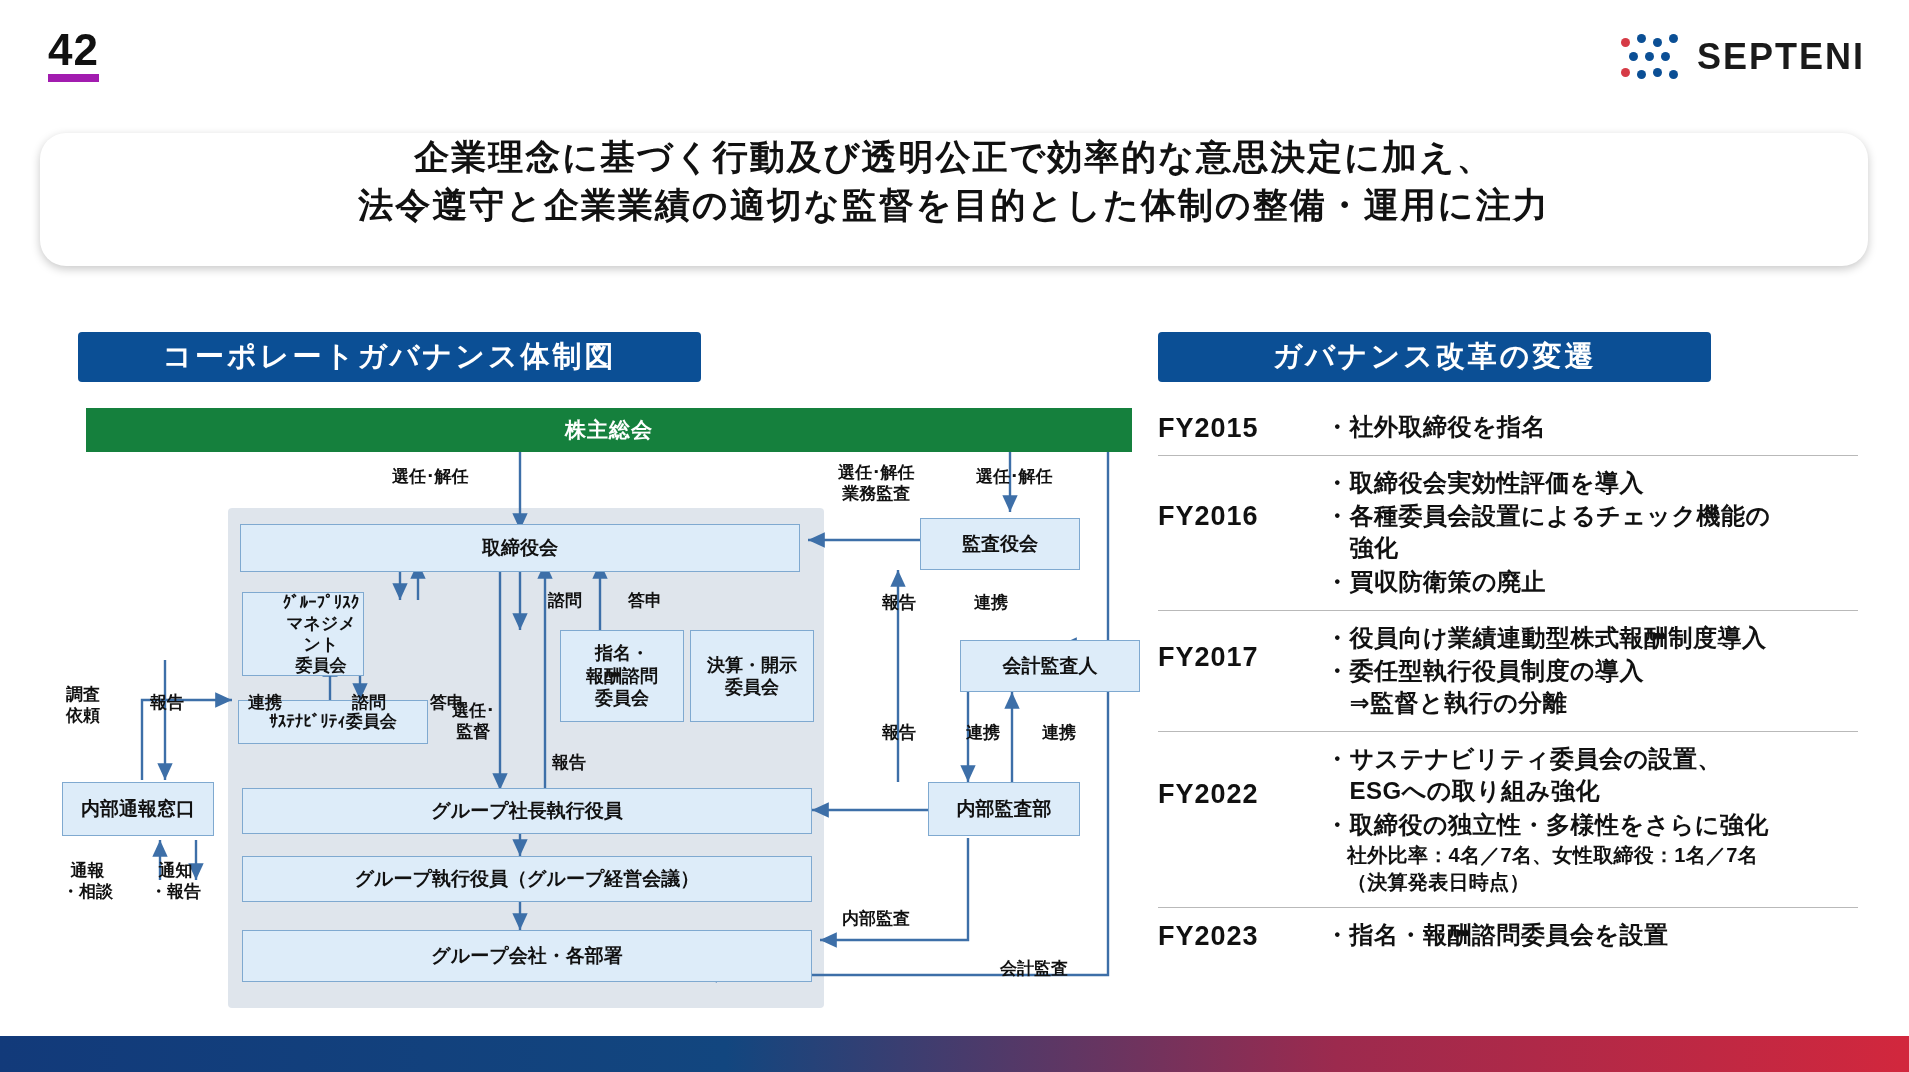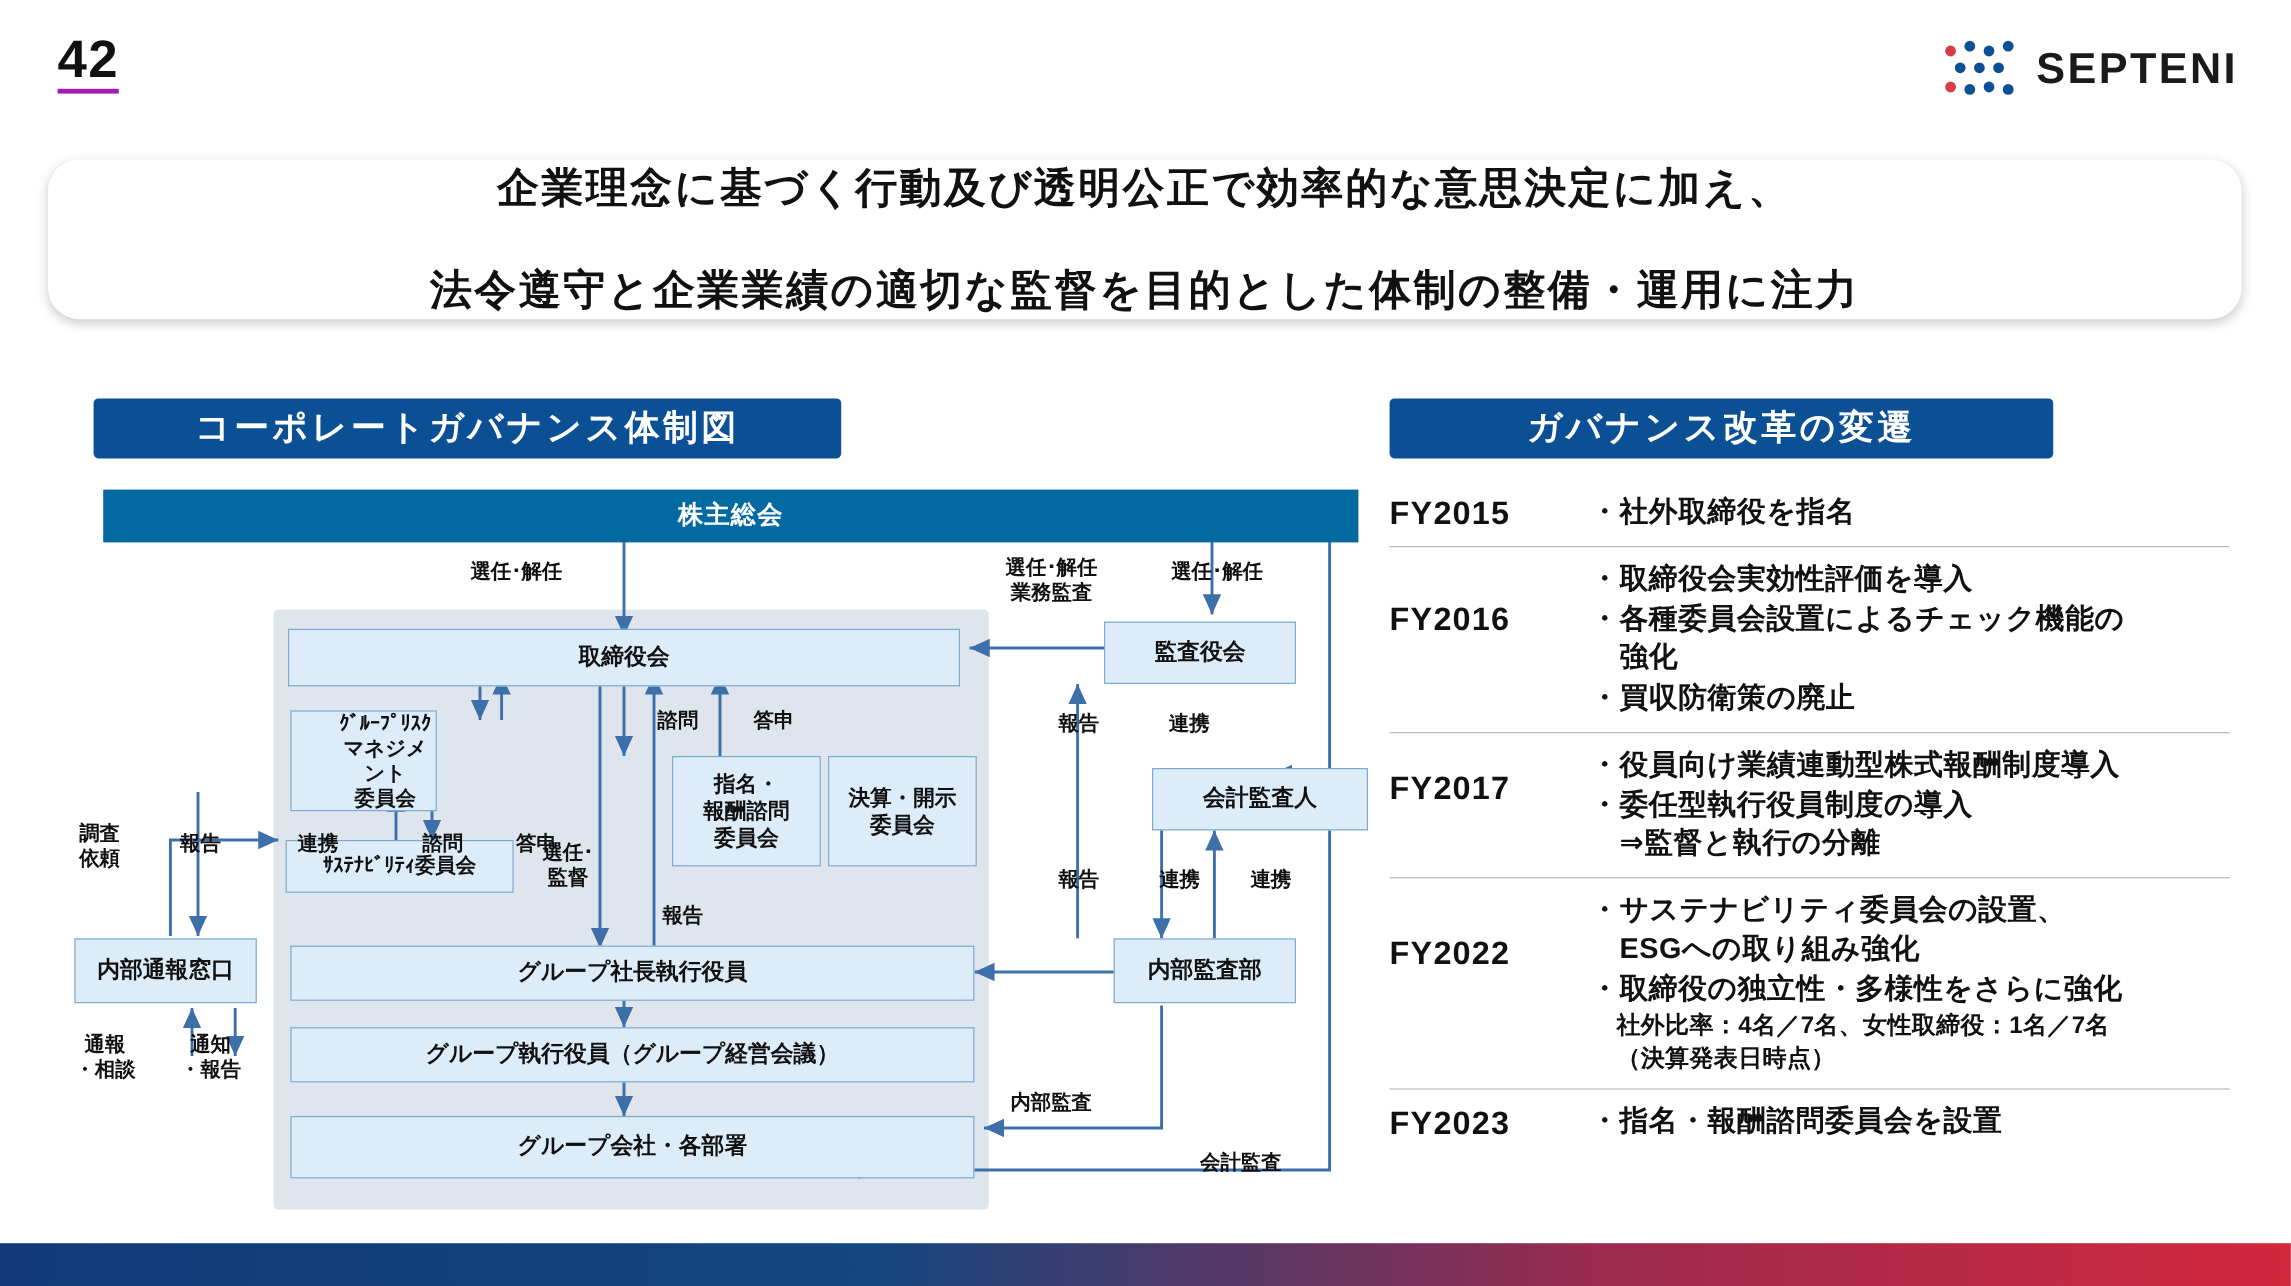--- a/index.html
+++ b/index.html
@@ -10,40 +10,40 @@
     color:#111;
     position:relative;
     overflow:hidden;
   }
   .page{position:relative;width:1909px;height:1072px;}
 
   
   .hdr-num{
     position:absolute;left:48px;top:28px;
     font-size:44px;font-weight:bold;letter-spacing:1px;
-    border-bottom:4px solid #a21caf;padding-bottom:2px;line-height:1;
+    border-bottom:8px solid #a21caf;padding-bottom:2px;line-height:1;
   }
   .hdr-title{
     position:absolute;left:160px;top:36px;
     font-size:40px;font-weight:bold;letter-spacing:2px;
   }
   .logo{
     position:absolute;right:44px;top:34px;
     display:flex;align-items:center;gap:14px;
   }
   .logo-mark{width:62px;height:46px;position:relative;}
   .logo-mark i{position:absolute;width:9px;height:9px;border-radius:50%;}
   .logo-text{font-size:36px;font-weight:bold;letter-spacing:2px;color:#1a1a1a;}
 
   
   .lead{
     position:absolute;left:40px;top:133px;width:1828px;height:133px;
     background:#fff;border-radius:26px;
     box-shadow:0 3px 10px rgba(0,0,0,.22);
-    display:flex;flex-direction:column;align-items:center;justify-content:space-between;
+    display:flex;flex-direction:column;align-items:center;justify-content:flex-start;
     text-align:center;
   }
   .lead div{font-size:35px;font-weight:bold;letter-spacing:2px;line-height:1.38;}
 
   
   .sec-title{
     position:absolute;background:#0b4f95;color:#fff;
     font-size:29px;font-weight:bold;letter-spacing:3px;
     display:flex;align-items:center;justify-content:center;
     border-radius:4px;
@@ -52,21 +52,21 @@
   #sec-right{left:1158px;top:332px;width:553px;height:50px;}
 
   
   .diag{position:absolute;left:0;top:0;width:1160px;height:1072px;}
   .box{
     position:absolute;box-sizing:border-box;
     display:flex;align-items:center;justify-content:center;
     text-align:center;line-height:1.25;
   }
   .blue-bar{
-    background:#0369a1;color:#fff;font-weight:bold;font-size:21px;letter-spacing:1px;
+    background:#15803d;color:#fff;font-weight:bold;font-size:21px;letter-spacing:1px;
   }
   .lt{
     background:#ddecf9;border:1.5px solid #7fa9d0;color:#111;
     font-weight:bold;font-size:19px;
   }
   .panel{
     position:absolute;background:#dfe5ec;border-radius:4px;
   }
   .lbl{
     position:absolute;font-size:17px;color:#111;font-weight:bold;

